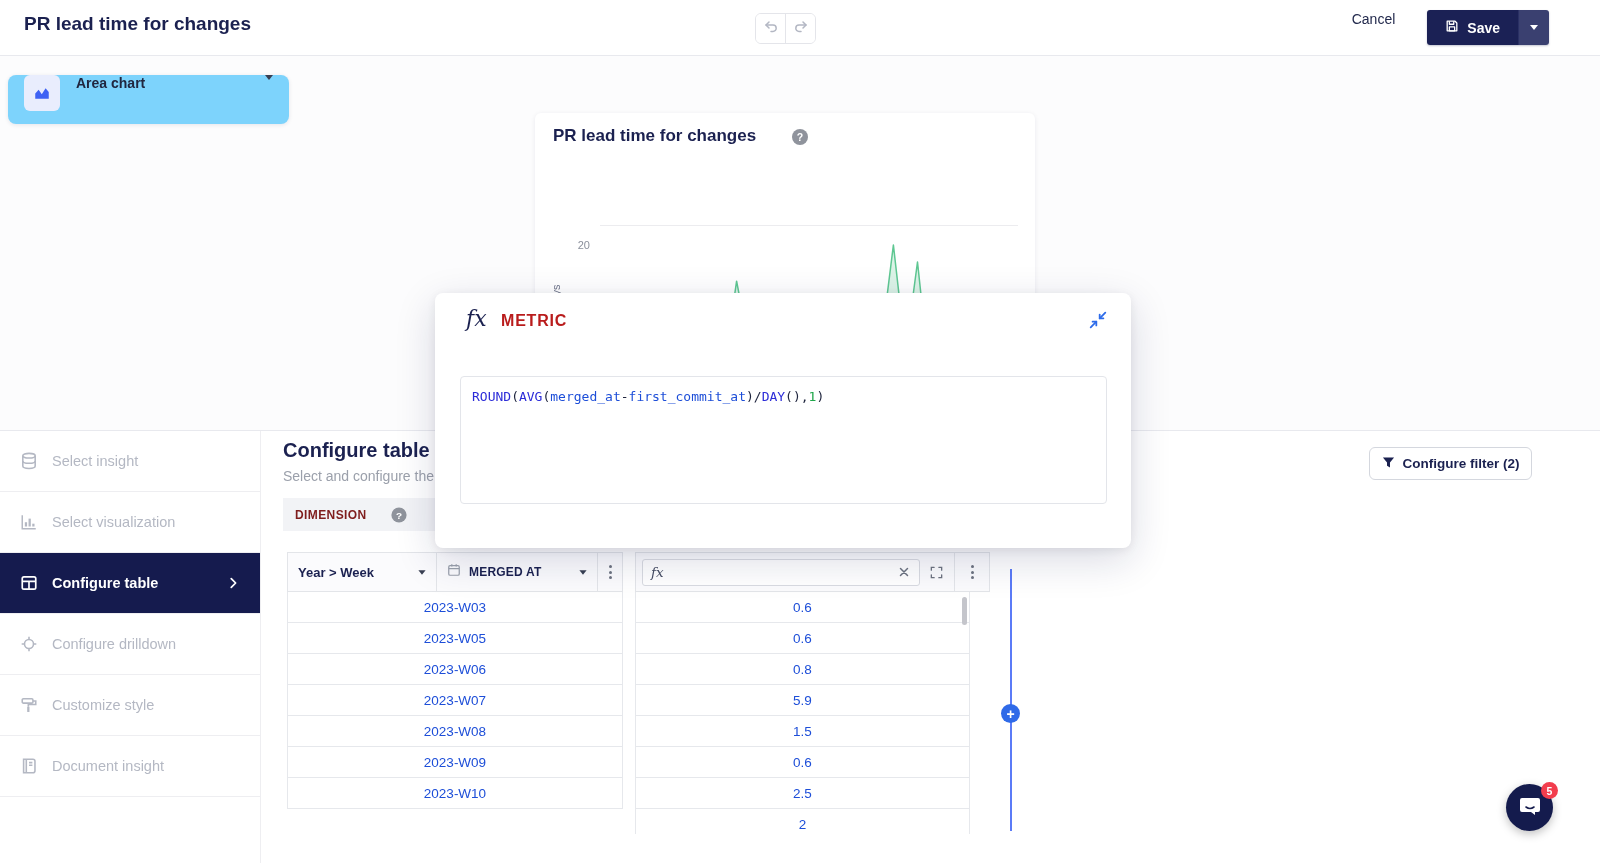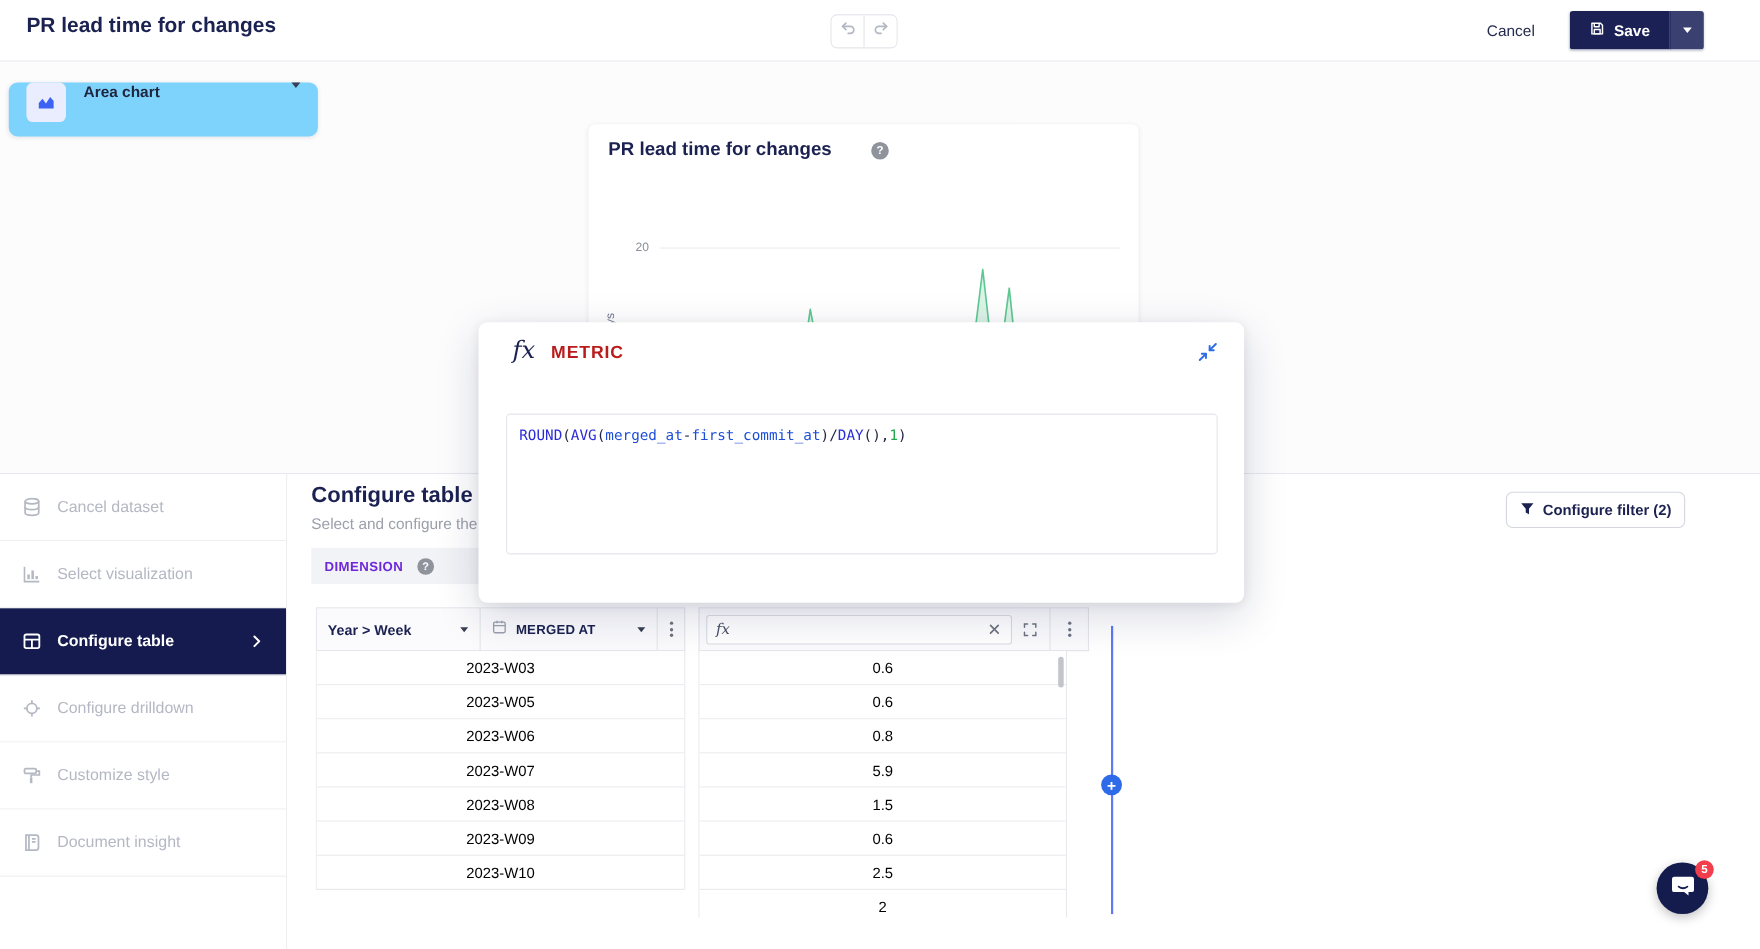--- a/index.html
+++ b/index.html
@@ -7,39 +7,39 @@
     width:1600px;height:863px;position:relative;overflow:hidden;
     font-family:"Liberation Sans",sans-serif;background:#fff;color:#1d2446;
     -webkit-font-smoothing:antialiased;
   }
   
   .topbar{position:absolute;top:0;left:0;width:1600px;height:55px;background:#fff;border-bottom:1px solid #e8e9ee;z-index:6;}
   .page-title{position:absolute;left:24px;top:13px;font-size:19px;font-weight:700;color:#1b2150;}
   .undo-group{position:absolute;left:755px;top:13px;display:flex;border:1px solid #e4e5ea;border-radius:6px;background:#fff;overflow:hidden;}
   .undo-btn{width:29px;height:29px;display:flex;align-items:center;justify-content:center;background:#fff;}
   .undo-btn + .undo-btn{border-left:1px solid #e4e5ea;}
-  .top-right{position:absolute;right:51px;top:10px;display:flex;align-items:center;gap:26px;}
+  .top-right{position:absolute;right:51px;top:10px;display:flex;align-items:flex-start;gap:26px;}
   .cancel-btn{font-size:14px;color:#232a4d;background:none;border:none;font-family:inherit;}
   .save-split{display:flex;border-radius:3px;overflow:hidden;box-shadow:0 1px 2px rgba(20,27,77,.25);}
   .save-main{display:flex;align-items:center;gap:8px;background:#1b2155;color:#fff;font-size:14px;font-weight:600;padding:0 18px;height:35px;border:none;font-family:inherit;}
   .save-caret{width:31px;height:35px;background:#3a4070;display:flex;align-items:center;justify-content:center;border:none;border-left:1px solid #2a3065;}
   
   .canvas{position:absolute;top:56px;left:0;width:1600px;height:374px;background:#fcfcfd;z-index:1;}
   .type-card{position:absolute;left:8px;top:19px;width:281px;height:49px;background:#7dd3fc;border-radius:8px;box-shadow:0 1px 4px rgba(24,30,70,.10);display:flex;align-items:flex-start;}
   .type-icon-box{width:36px;height:36px;border-radius:6px;background:#e9edfd;margin-left:16px;display:flex;align-items:center;justify-content:center;}
   .type-label{margin-left:16px;font-size:14px;font-weight:600;color:#20263f;}
   .type-caret{margin-left:auto;margin-right:16px;}
   .caret-down{width:0;height:0;border-left:4.5px solid transparent;border-right:4.5px solid transparent;border-top:5.5px solid #383f52;}
   
   .chart-card{position:absolute;left:535px;top:57px;width:500px;height:317px;background:#fff;border-radius:6px;box-shadow:0 1px 5px rgba(24,30,70,.08);}
   .chart-title{position:absolute;left:18px;top:13px;font-size:17px;font-weight:700;color:#1b2150;}
   .help-badge{display:inline-flex;align-items:center;justify-content:center;width:16px;height:16px;border-radius:50%;background:#8f939c;color:#fff;font-size:10.5px;font-weight:700;}
   .chart-help{position:absolute;left:257px;top:16px;}
   .grid-line{position:absolute;height:1px;background:#ececef;}
-  .y-tick{position:absolute;font-size:11px;color:#8a8f9b;width:24px;text-align:right;}
+  .y-tick{position:absolute;font-size:11px;color:#8a8f9b;width:24px;text-align:right;margin-top:20px;}
   .y-label{position:absolute;font-size:11px;color:#70768a;transform:rotate(-90deg);transform-origin:center;}
   
   .modal{position:absolute;left:435px;top:293px;width:696px;height:255px;background:#fff;border-radius:8px;z-index:10;
          box-shadow:0 12px 40px rgba(21,27,78,.16),0 2px 10px rgba(0,0,0,.07);}
   .modal-fx{position:absolute;left:31px;top:13px;font-family:"DejaVu Serif",serif;font-style:italic;font-size:22px;color:#1b2150;}
   .modal-title{position:absolute;left:66px;top:19px;font-size:16px;font-weight:700;letter-spacing:.8px;color:#b91c1c;}
   .modal-collapse{position:absolute;right:24px;top:18px;width:18px;height:18px;}
   .formula-box{position:absolute;left:25px;top:83px;width:645px;height:126px;border:1px solid #e3e5ea;border-radius:4px;background:#fff;}
   .formula-text{position:absolute;left:11px;top:12px;font-family:"DejaVu Sans Mono",monospace;font-size:13px;white-space:pre;}
   .tk-fn{color:#2b2bd8;} .tk-p{color:#20263f;} .tk-field{color:#1d4ed8;} .tk-num{color:#1fa64a;}
@@ -48,21 +48,21 @@
   .sidebar{position:absolute;left:0;top:0;width:260px;height:433px;border-right:1px solid #eeeef1;background:#fff;}
   .sb-item{height:60px;border-bottom:1px solid #eeeef1;display:flex;align-items:center;padding:0 20px;color:#b4b8c3;background:#fff;}
   .sb-item .sb-icon{width:18px;height:18px;margin-right:14px;flex:none;}
   .sb-item .sb-label{font-size:14.5px;}
   .sb-item .sb-chev{margin-left:auto;display:none;width:14px;height:14px;}
   .sb-item.active{background:#151b4e;color:#fff;font-weight:700;}
   .sb-item.active .sb-chev{display:block;}
   .main-heading{position:absolute;left:283px;top:8px;font-size:20px;font-weight:700;color:#1b2150;}
   .main-sub{position:absolute;left:283px;top:37px;font-size:14px;color:#9ba0ab;}
   .dim-bar{position:absolute;left:283px;top:67px;width:344px;height:33px;background:#f2f3f6;display:flex;align-items:center;padding-left:12px;box-sizing:border-box;}
-  .dim-label{font-size:12px;font-weight:700;letter-spacing:.4px;color:#6d28d9;margin-right:12px;}
+  .dim-label{font-size:12px;font-weight:700;letter-spacing:.4px;color:#7f1d1d;margin-right:24px;}
   .dim-help{transform:scale(.95);}
   .filter-btn{position:absolute;left:1369px;top:16px;width:163px;height:33px;background:#fff;border:1px solid #d4d7de;border-radius:6px;
               display:flex;align-items:center;justify-content:center;gap:8px;font-size:13.5px;font-weight:600;color:#1b2150;font-family:inherit;}
   
   .table-clip{position:absolute;left:287px;top:121px;width:723px;height:282px;overflow:hidden;}
   .col-group{position:absolute;top:0;}
   .grp-week{left:0;width:336px;}
   .grp-val{left:348px;width:355px;}
   .thead{height:40px;border:1px solid #e3e5e9;background:#fbfbfd;box-sizing:border-box;display:flex;align-items:center;}
   .th-cell{display:flex;align-items:center;height:100%;box-sizing:border-box;}
@@ -77,21 +77,21 @@
   .kebab i{width:3px;height:3px;border-radius:50%;background:#6d7380;}
   .fx-box{margin-left:6px;width:292px;height:27px;border:1px solid #d9dbe1;border-radius:3px;background:#fff;display:flex;align-items:center;box-sizing:border-box;padding:0 8px;}
   .fx-glyph{font-family:"DejaVu Serif",serif;font-style:italic;font-size:13.5px;color:#474d63;}
   .fx-close{margin-left:auto;width:14px;height:14px;}
   .th-expand{margin-left:9px;width:15px;height:15px;}
   .th-divider{width:1px;height:100%;background:#e3e5e9;margin-left:10px;}
   .rows{border-left:1px solid #e6e8ec;border-right:1px solid #e6e8ec;box-sizing:border-box;position:relative;}
   .grp-week .rows{width:336px;}
   .grp-val .rows{width:335px;}
   .trow{height:30px;border-bottom:1px solid #e6e8ec;display:flex;align-items:center;justify-content:center;background:#fff;}
-  .trow span{font-size:13.5px;color:#000000;}
+  .trow span{font-size:13.5px;color:#1d4ed8;}
   .scroll-thumb{position:absolute;right:2px;top:5px;width:5px;height:28px;border-radius:3px;background:#c4c5cb;}
   .add-line{position:absolute;left:1010px;top:138px;width:2px;height:262px;background:#5b7bf7;}
   .add-plus{position:absolute;left:1001px;top:273px;width:19px;height:19px;border-radius:50%;background:#2f6ae8;color:#fff;display:flex;align-items:center;justify-content:center;font-size:14px;font-weight:700;line-height:1;}
   
   .chat-bubble{position:absolute;left:1506px;top:784px;width:47px;height:47px;border-radius:50%;background:#141b4d;z-index:20;display:flex;align-items:center;justify-content:center;box-shadow:0 3px 10px rgba(0,0,0,.25);}
   .chat-badge{position:absolute;left:1541px;top:782px;width:17px;height:17px;border-radius:50%;background:#f23d4d;color:#fff;font-size:10.5px;font-weight:700;display:flex;align-items:center;justify-content:center;z-index:21;}
 </style>
 </head>
 <body>
 
@@ -164,21 +164,21 @@
 </div>
 
 <div class="bottom">
   <div class="sidebar" id="sidebar">
       <div class="sb-item">
         <span class="sb-icon"><svg width="18" height="18" viewBox="0 0 16 16" fill="none" stroke="currentColor" stroke-width="1.4">
             <ellipse cx="8" cy="3.3" rx="5.5" ry="2.1"></ellipse>
             <path d="M2.5 3.3 V7.9 c0 1.2 2.5 2.1 5.5 2.1 s5.5-.9 5.5-2.1 V3.3"></path>
             <path d="M2.5 7.9 V12.5 c0 1.2 2.5 2.1 5.5 2.1 s5.5-.9 5.5-2.1 V7.9"></path>
           </svg></span>
-        <span class="sb-label">Cancel dataset</span>
+        <span class="sb-label">Select insight</span>
       </div>
       <div class="sb-item">
         <span class="sb-icon"><svg width="18" height="18" viewBox="0 0 16 16" fill="none" stroke="currentColor" stroke-width="1.3">
             <path d="M2 2 V14 H14"></path>
             <rect x="4.3" y="8.2" width="2" height="3.8" fill="currentColor" stroke="none"></rect>
             <rect x="7.6" y="5" width="2" height="7" fill="currentColor" stroke="none"></rect>
             <rect x="10.9" y="9.5" width="2" height="2.5" fill="currentColor" stroke="none"></rect>
           </svg></span>
         <span class="sb-label">Select visualization</span>
       </div>

